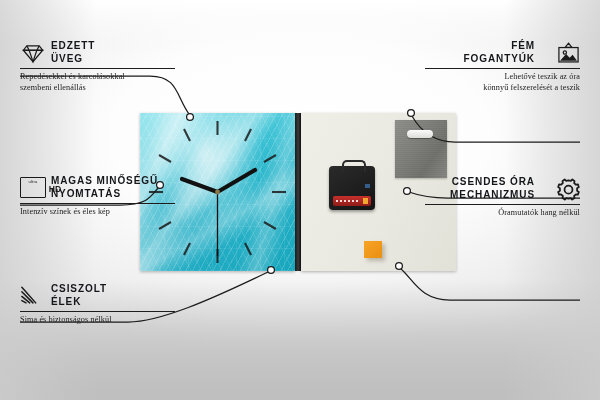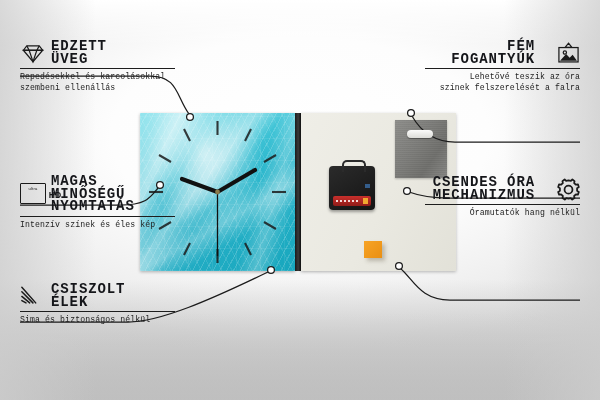--- a/index.html
+++ b/index.html
@@ -93,27 +93,27 @@
   .dial{position:absolute;left:0;top:0;width:155px;height:158px;}
 
   
   .lines{position:absolute;inset:0;}
 
   
   .feat{position:absolute;}
   .feat .head{display:flex;align-items:center;gap:7px;}
   .feat.right .head{justify-content:flex-end;gap:21px;}
   .feat .ttl{
-    font-family:Liberation Mono, monospace;
-    font-size:14px;letter-spacing:.9px;color:#15161a;line-height:12.5px;
+    font-family:Liberation Sans, sans-serif;
+    font-size:10px;letter-spacing:.9px;color:#15161a;line-height:12.5px;
     font-weight:700;text-transform:uppercase;white-space:pre-line;}
   .feat.left .ttl{text-align:left;}
   .feat.right .ttl{text-align:right;}
   .feat .rule{height:1px;background:#1d1d1d;margin:3px 0 3px;}
-  .feat .sub{font-family:Liberation Mono, monospace;font-size:8.2px;line-height:10.5px;
+  .feat .sub{font-family:Liberation Serif, serif;font-size:8.2px;line-height:10.5px;
     color:#222;white-space:pre-line;letter-spacing:.1px;}
   .feat.right .sub{text-align:right;}
   .ico{width:24px;height:22px;flex:0 0 auto;color:#1a1a1a;display:block;}
   .ico svg{display:block;}
 
   .hdbox{width:24px;height:19px;border:1.4px solid #1a1a1a;border-radius:1px;
     display:flex;flex-direction:column;align-items:center;justify-content:center;line-height:1;}
   .hdbox .u{font-family:"Liberation Sans",sans-serif;font-size:4.2px;letter-spacing:.2px;color:#1a1a1a;}
   .hdbox .h{font-family:"Liberation Sans",sans-serif;font-size:8.6px;font-weight:700;color:#1a1a1a;margin-top:.5px;padding-left:44px;}
 </style>
@@ -249,21 +249,21 @@
         <svg viewBox="0 0 26 24" width="25" height="23" fill="none" stroke="#1a1a1a" stroke-width="1.3">
           <path d="M13 1.2 L16.5 5.5 L9.5 5.5 Z"></path>
           <rect x="3" y="5.8" width="20" height="15"></rect>
           <circle cx="9.2" cy="11" r="1.7"></circle>
           <path d="M4.2 19.6 L10.5 12.6 L14.2 16.4 L17.3 13.2 L21.8 19.6 Z" fill="#1a1a1a" stroke="none"></path>
         </svg>
       </span>
     </div>
     <div class="rule"></div>
     <div class="sub">Lehetővé teszik az óra
-színek felszerelését a falra</div>
+könnyű felszerelését a teszik</div>
   </div>
 
   <div class="feat right" style="left:425px;top:176px;width:155px;">
     <div class="head">
       <span class="ttl">CSENDES ÓRA
 MECHANIZMUS</span>
       <span class="ico">
         <svg viewBox="0 0 26 26" width="25" height="24" fill="none" stroke="#1a1a1a" stroke-width="1.9" stroke-linejoin="round">
           <path d="M13 2.6 L15.6 3.2 L17.2 1.6 L19.6 3.4 L19.1 5.6 L21.1 7.3 L23.3 7 L24.2 9.9 L22.3 11.2 L22.3 13.8 L24.2 15.2 L23.2 18 L21 17.8 L19.1 19.5 L19.5 21.7 L17 23.4 L15.4 21.8 L13 22.4 L10.6 21.8 L9 23.4 L6.5 21.7 L6.9 19.5 L5 17.8 L2.8 18 L1.8 15.2 L3.7 13.8 L3.7 11.2 L1.8 9.9 L2.7 7 L4.9 7.3 L6.9 5.6 L6.4 3.4 L8.8 1.6 L10.4 3.2 Z"></path>
           <circle cx="13" cy="12.6" r="4.3"></circle>

